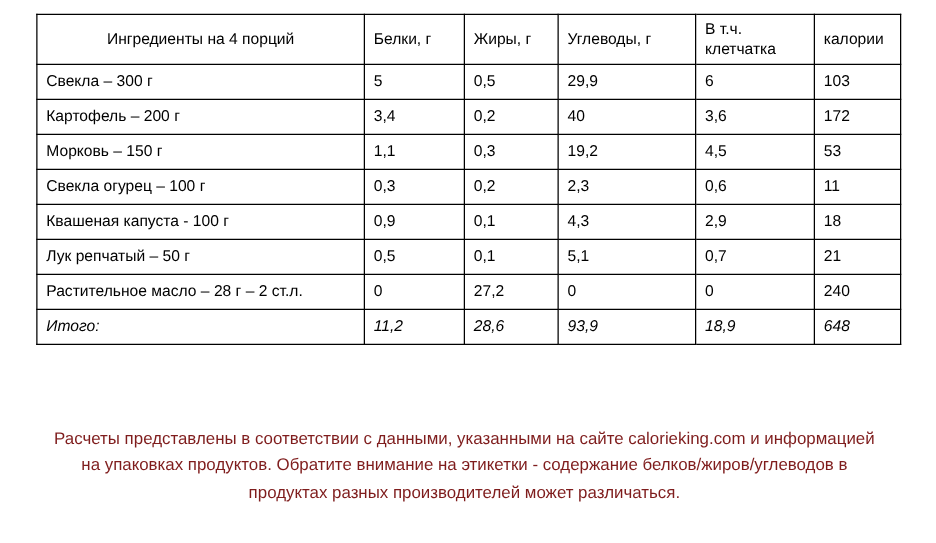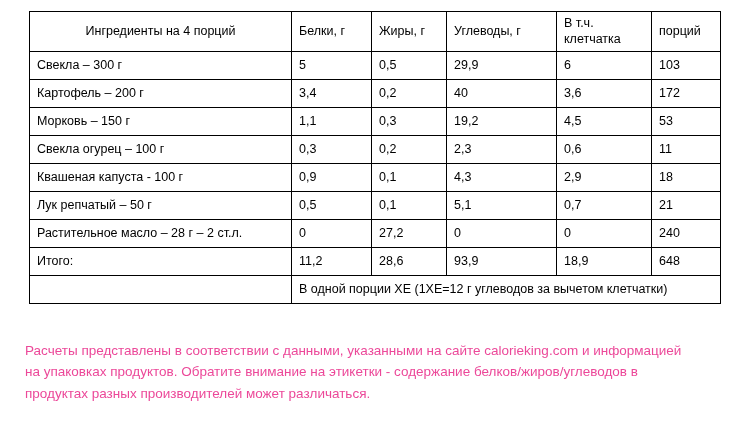--- a/index.html
+++ b/index.html
@@ -46,36 +46,36 @@
   .col-fiber { width: 95px; }
   .col-cal { width: 69px; }
 
   thead td {
     font-weight: bold;
     text-align: center;
     height: 38px;
   }
   thead td.left-head { text-align: center; }
   .row-name { text-align: left; }
-  .bold { font-weight: bold; }
+  .bold { font-weight: bold; font-style: italic; }
   .footer-xe {
     text-align: center;
     font-weight: bold;
     line-height: 1.35;
     padding: 5px 8px;
   }
   .note {
     position: absolute;
-    left: 25px;
+    left: 37px;
     top: 340px;
     width: 669px;
-    text-align: left;
+    text-align: center;
     font-size: 13.5px;
     line-height: 1.58;
-    color: #ec4899;
+    color: #7f1d1d;
   }
 </style>
 </head>
 <body>
 
 <div class="page">
 
   <table class="nutrition">
     <colgroup>
       <col class="col-ing">
@@ -85,21 +85,21 @@
         <col class="col-fiber">
         <col class="col-cal">
     </colgroup>
     <thead>
       <tr>
         <td class="left-head">Ингредиенты на 4 порций</td>
         <td>Белки, г</td>
         <td>Жиры, г</td>
         <td>Углеводы, г</td>
         <td>В т.ч. клетчатка</td>
-        <td>порций</td>
+        <td>калории</td>
       </tr>
     </thead>
     <tbody>
       <tr>
         <td class="row-name">Свекла – 300 г</td>
         <td>5</td>
         <td>0,5</td>
         <td>29,9</td>
         <td>6</td>
         <td>103</td>
@@ -153,22 +153,18 @@
         <td>240</td>
       </tr>
       <tr>
         <td class="row-name bold">Итого:</td>
         <td class="bold">11,2</td>
         <td class="bold">28,6</td>
         <td class="bold">93,9</td>
         <td class="bold">18,9</td>
         <td class="bold">648</td>
       </tr>
-      <tr>
-        <td></td>
-        <td class="footer-xe" colspan="5">В одной порции ХЕ (1ХЕ=12 г углеводов за вычетом клетчатки)</td>
-      </tr>
     </tbody>
   </table>
 
   <div class="note">Расчеты представлены в соответствии с данными, указанными на сайте calorieking.com и информацией на упаковках продуктов. Обратите внимание на этикетки - содержание белков/жиров/углеводов в продуктах разных производителей может различаться.</div>
 
 </div>
 
 </body></html>

